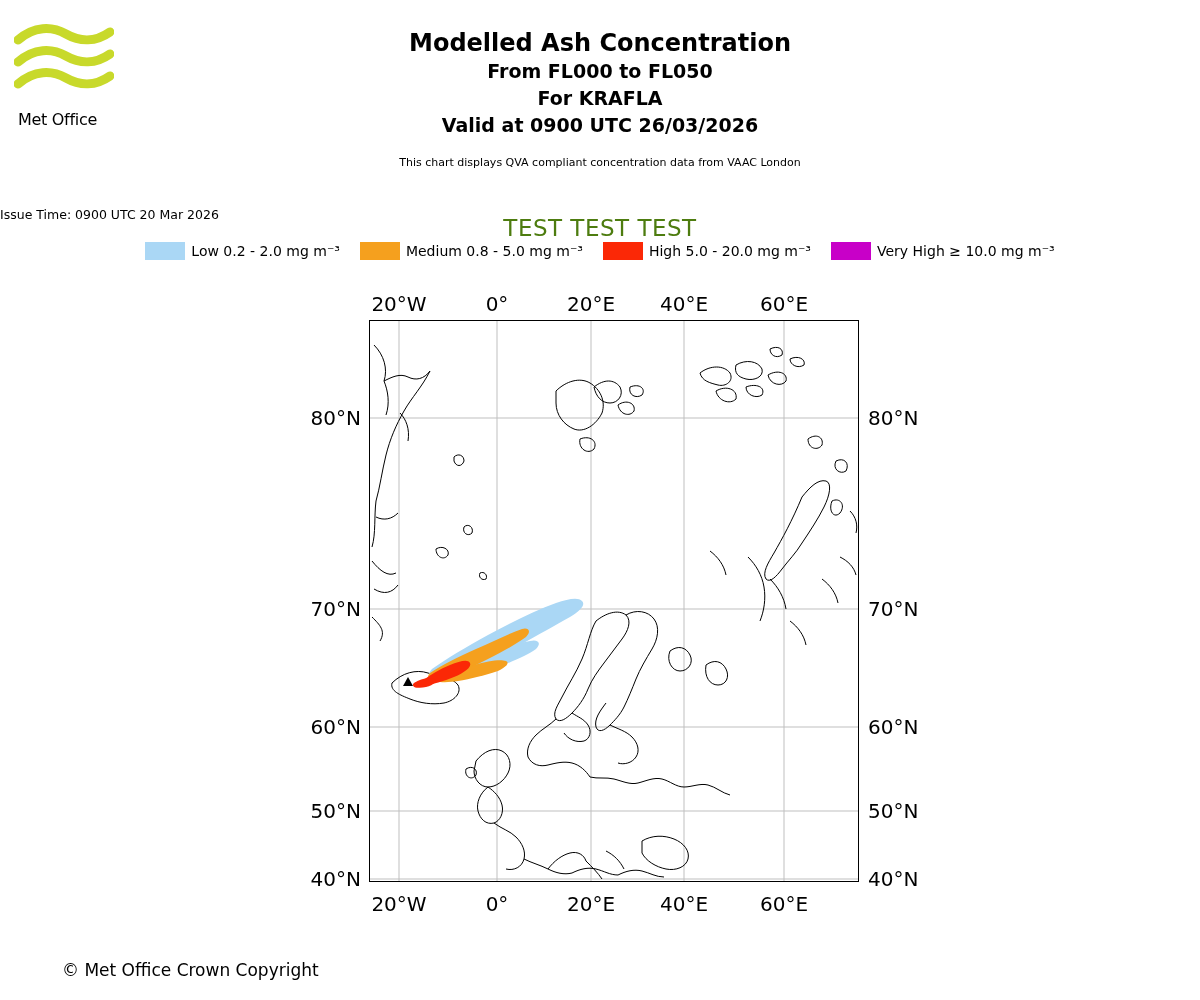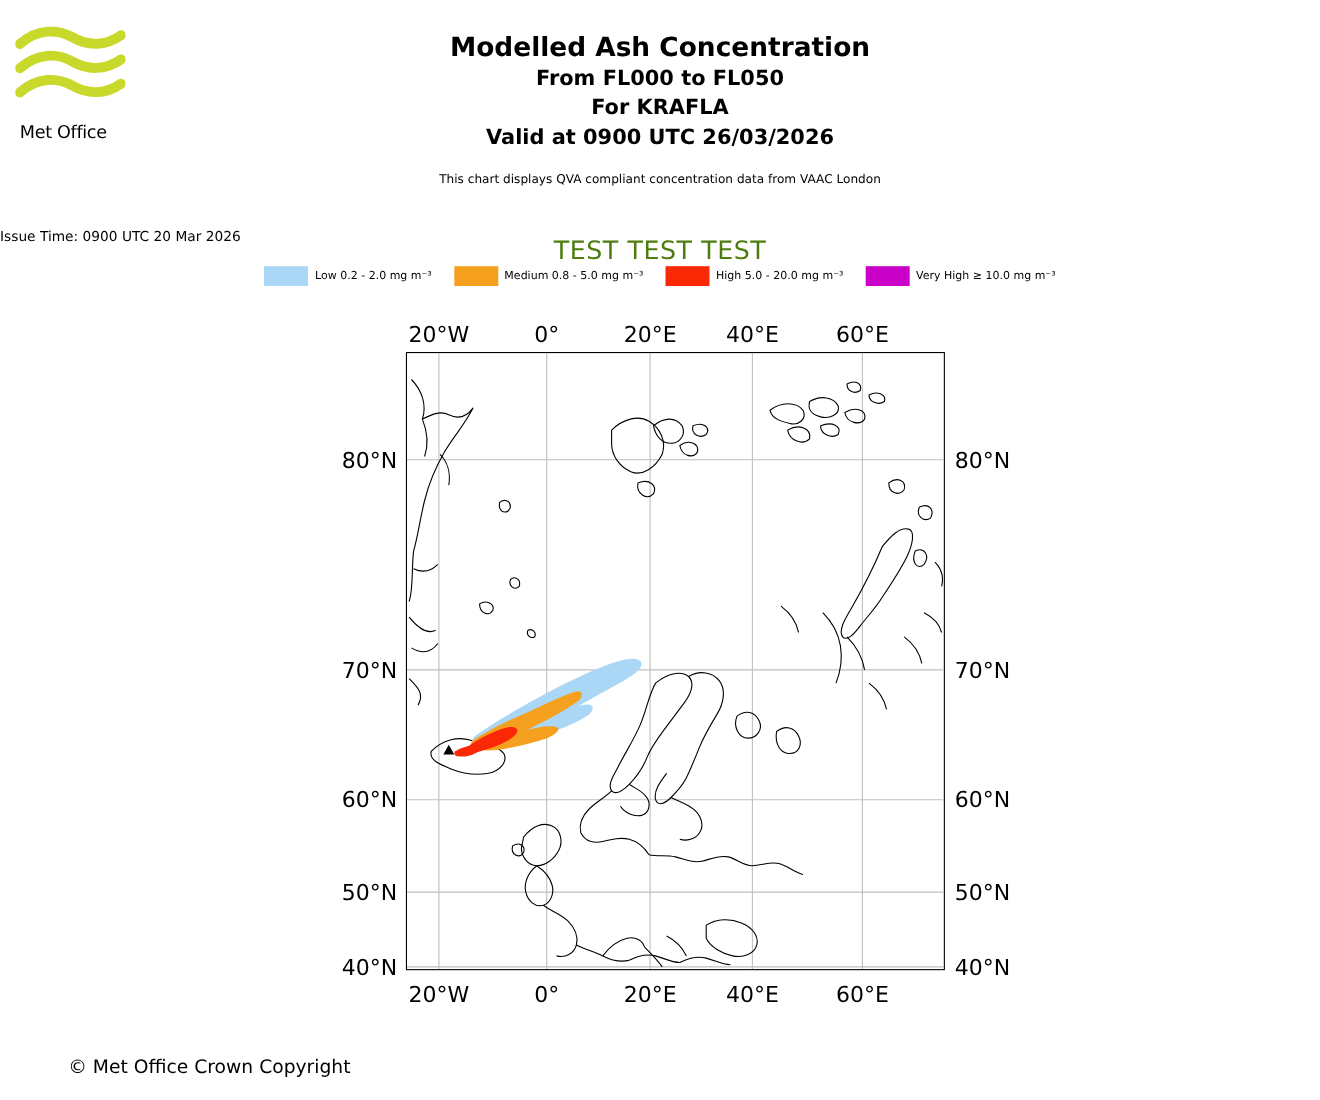--- a/index.html
+++ b/index.html
@@ -96,21 +96,21 @@
     display: flex;
     align-items: center;
     margin: 0 10px;
   }
   .legend-swatch {
     width: 40px;
     height: 18px;
     display: inline-block;
   }
   .legend-label {
-    font-size: 10px;
+    font-size: 14px;
     margin-left: 6px;
     white-space: nowrap;
   }
 
   
   .map-frame {
     position: absolute;
     left: 369px;
     top: 320px;
     width: 490px;

